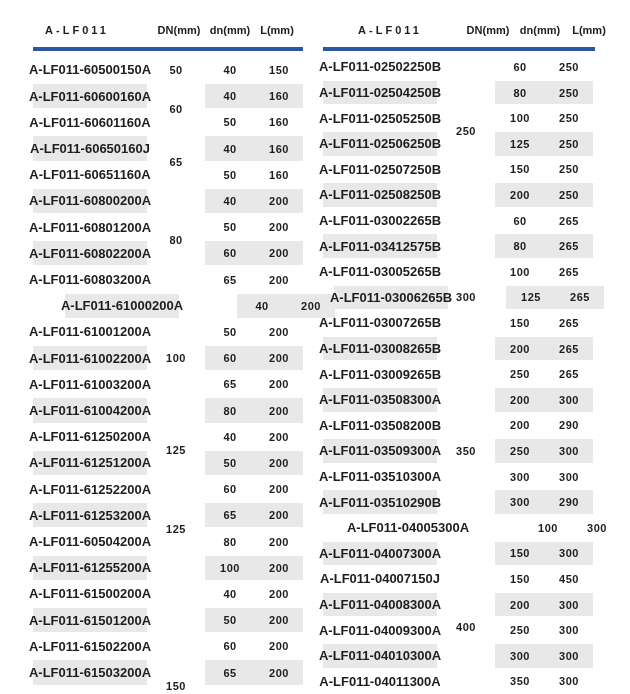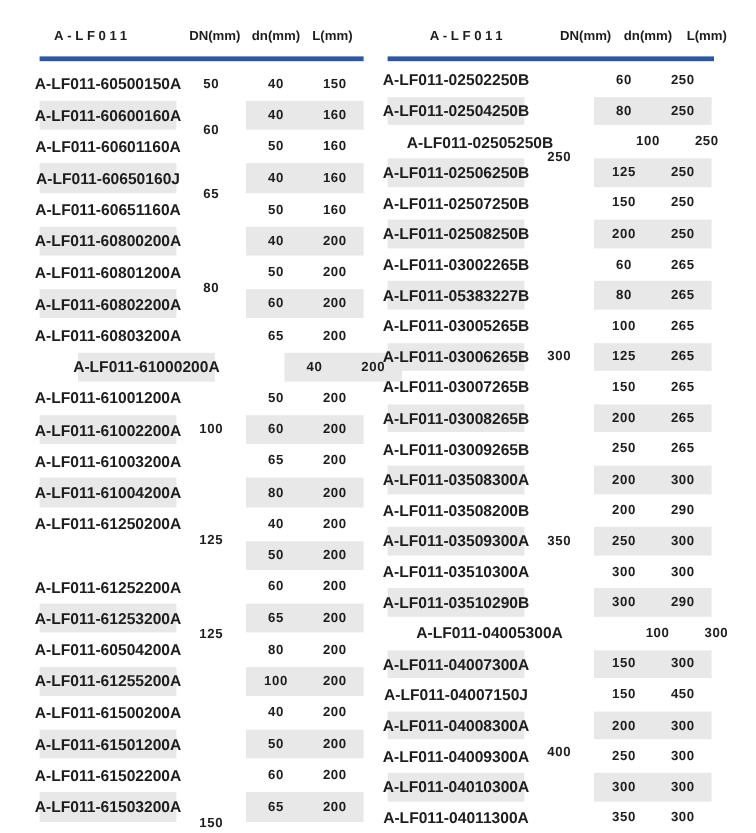--- a/index.html
+++ b/index.html
@@ -175,20 +175,21 @@
           </div>
         </div>
         <div class="row" style="top: 366.8px; height: 26.2px;">
           <div class="c cname">A-LF011-61250200A</div>
           <div class="c cgroup">
             <span class="cdn">40</span>
             <span class="cl">200</span>
           </div>
         </div>
         <div class="row shaded" style="top: 393px; height: 26.2px;">
+          <div class="c cname">A-LF011-61251200A</div>
           <div class="c cgroup">
             <span class="cdn">50</span>
             <span class="cl">200</span>
           </div>
         </div>
         <div class="row" style="top: 419.2px; height: 26.2px;">
           <div class="c cname">A-LF011-61252200A</div>
           <div class="c cgroup">
             <span class="cdn">60</span>
             <span class="cl">200</span>
@@ -272,21 +273,21 @@
             <span class="cl">250</span>
           </div>
         </div>
         <div class="row shaded" style="top: 25.6px; height: 25.6px;">
           <div class="c cname">A-LF011-02504250B</div>
           <div class="c cgroup">
             <span class="cdn">80</span>
             <span class="cl">250</span>
           </div>
         </div>
-        <div class="row" style="top: 51.2px; height: 25.6px; margin-left: 20px;">
+        <div class="row" style="top: 51.2px; height: 25.6px;">
           <div class="c cname">A-LF011-02505250B</div>
           <div class="c cgroup">
             <span class="cdn">100</span>
             <span class="cl">250</span>
           </div>
         </div>
         <div class="row shaded" style="top: 76.8px; height: 25.6px;">
           <div class="c cname">A-LF011-02506250B</div>
           <div class="c cgroup">
             <span class="cdn">125</span>
@@ -308,34 +309,34 @@
           </div>
         </div>
         <div class="row" style="top: 153.6px; height: 25.6px;">
           <div class="c cname">A-LF011-03002265B</div>
           <div class="c cgroup">
             <span class="cdn">60</span>
             <span class="cl">265</span>
           </div>
         </div>
         <div class="row shaded" style="top: 179.2px; height: 25.6px;">
-          <div class="c cname">A-LF011-05383227B</div>
+          <div class="c cname">A-LF011-03412575B</div>
           <div class="c cgroup">
             <span class="cdn">80</span>
             <span class="cl">265</span>
           </div>
         </div>
         <div class="row" style="top: 204.8px; height: 25.6px;">
           <div class="c cname">A-LF011-03005265B</div>
           <div class="c cgroup">
             <span class="cdn">100</span>
             <span class="cl">265</span>
           </div>
         </div>
-        <div class="row shaded" style="top: 230.4px; height: 25.6px;">
+        <div class="row shaded" style="top: 230.4px; height: 25.6px; margin-left: 11px;">
           <div class="c cname">A-LF011-03006265B</div>
           <div class="c cgroup">
             <span class="cdn">125</span>
             <span class="cl">265</span>
           </div>
         </div>
         <div class="row" style="top: 256px; height: 25.6px;">
           <div class="c cname">A-LF011-03007265B</div>
           <div class="c cgroup">
             <span class="cdn">150</span>

